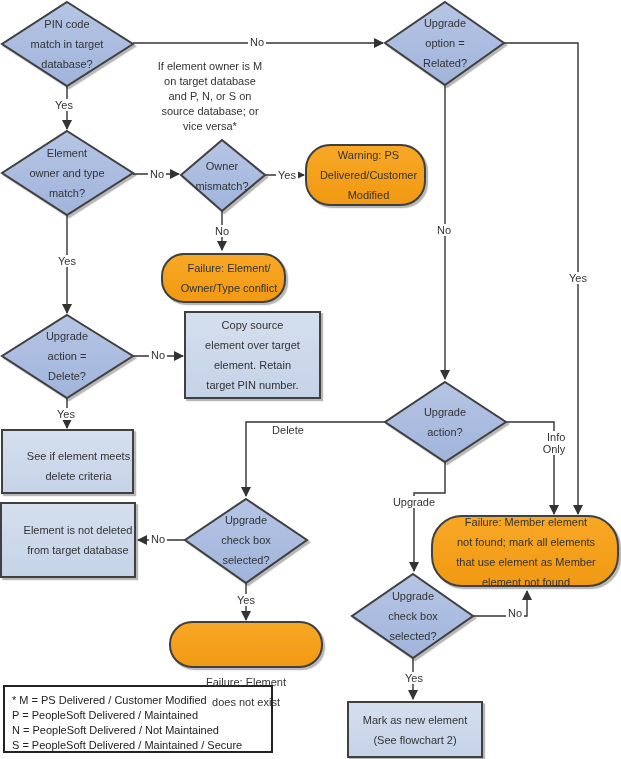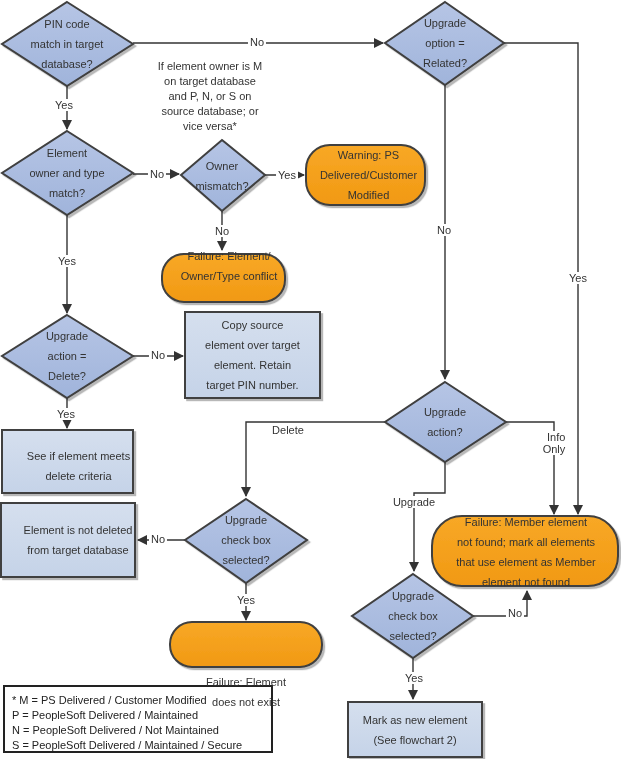--- a/index.html
+++ b/index.html
@@ -123,21 +123,21 @@
 source database; or
 vice versa*</div>
   <div class="nlabel" style="left:2px;top:145px;width:130px;height:56px;">Element
 owner and type
 match?</div>
   <div class="nlabel" style="left:177px;top:160px;width:90px;height:31px;">Owner
 mismatch?</div>
   <div class="nlabel" style="left:306px;top:149px;width:125px;height:52px;">Warning: PS
 Delivered/Customer
 Modified</div>
-  <div class="nlabel" style="left:162px;top:246px;width:134px;height:40px;">Failure: Element/
+  <div class="nlabel" style="left:162px;top:258px;width:134px;height:40px;">Failure: Element/
 Owner/Type conflict</div>
   <div class="nlabel" style="left:7px;top:328px;width:120px;height:56px;">Upgrade
 action =
 Delete?</div>
   <div class="nlabel" style="left:187px;top:314px;width:131px;height:82px;">Copy source
 element over target
 element. Retain
 target PIN number.</div>
   <div class="nlabel" style="left:15px;top:432px;width:127px;height:67px;">See if element meets
 delete criteria</div>

